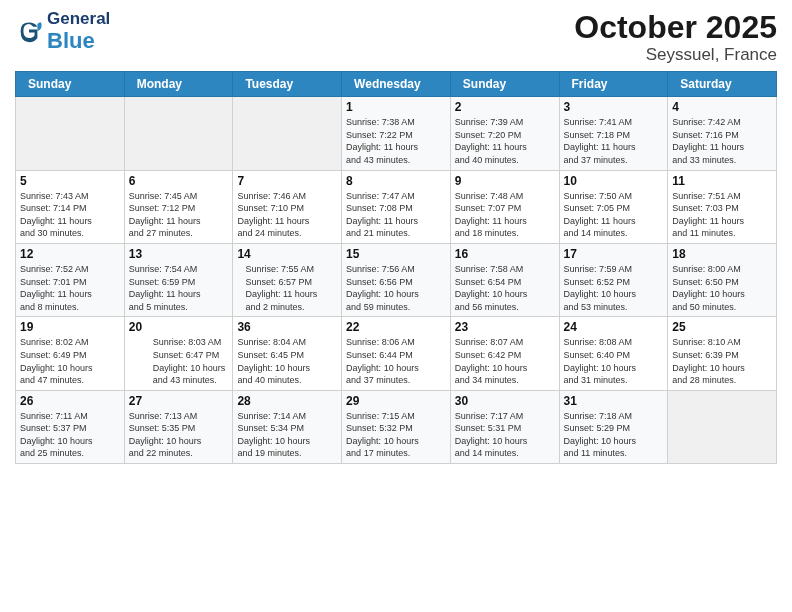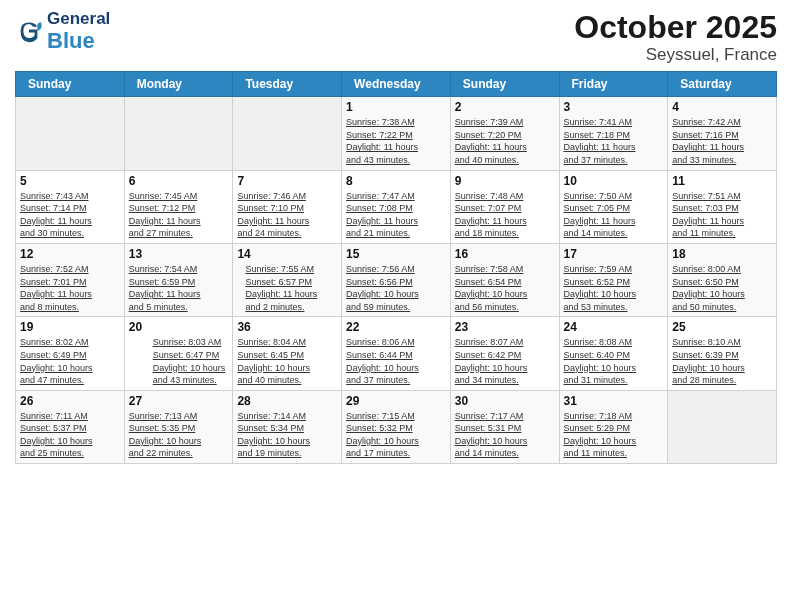--- a/index.html
+++ b/index.html
@@ -81,21 +81,20 @@
       font-size: 12px;
       font-weight: bold;
       color: #111;
       display: block;
       margin-bottom: 2px;
     }
     .day-info {
       font-size: 9px;
       color: #333;
       line-height: 1.4;
-      text-decoration: underline;
     }
     .empty-cell {
       background: #f0f0f0 !important;
     }
   </style>
 </head>
 <body>
 
 <div class="page">
   <div class="header">

